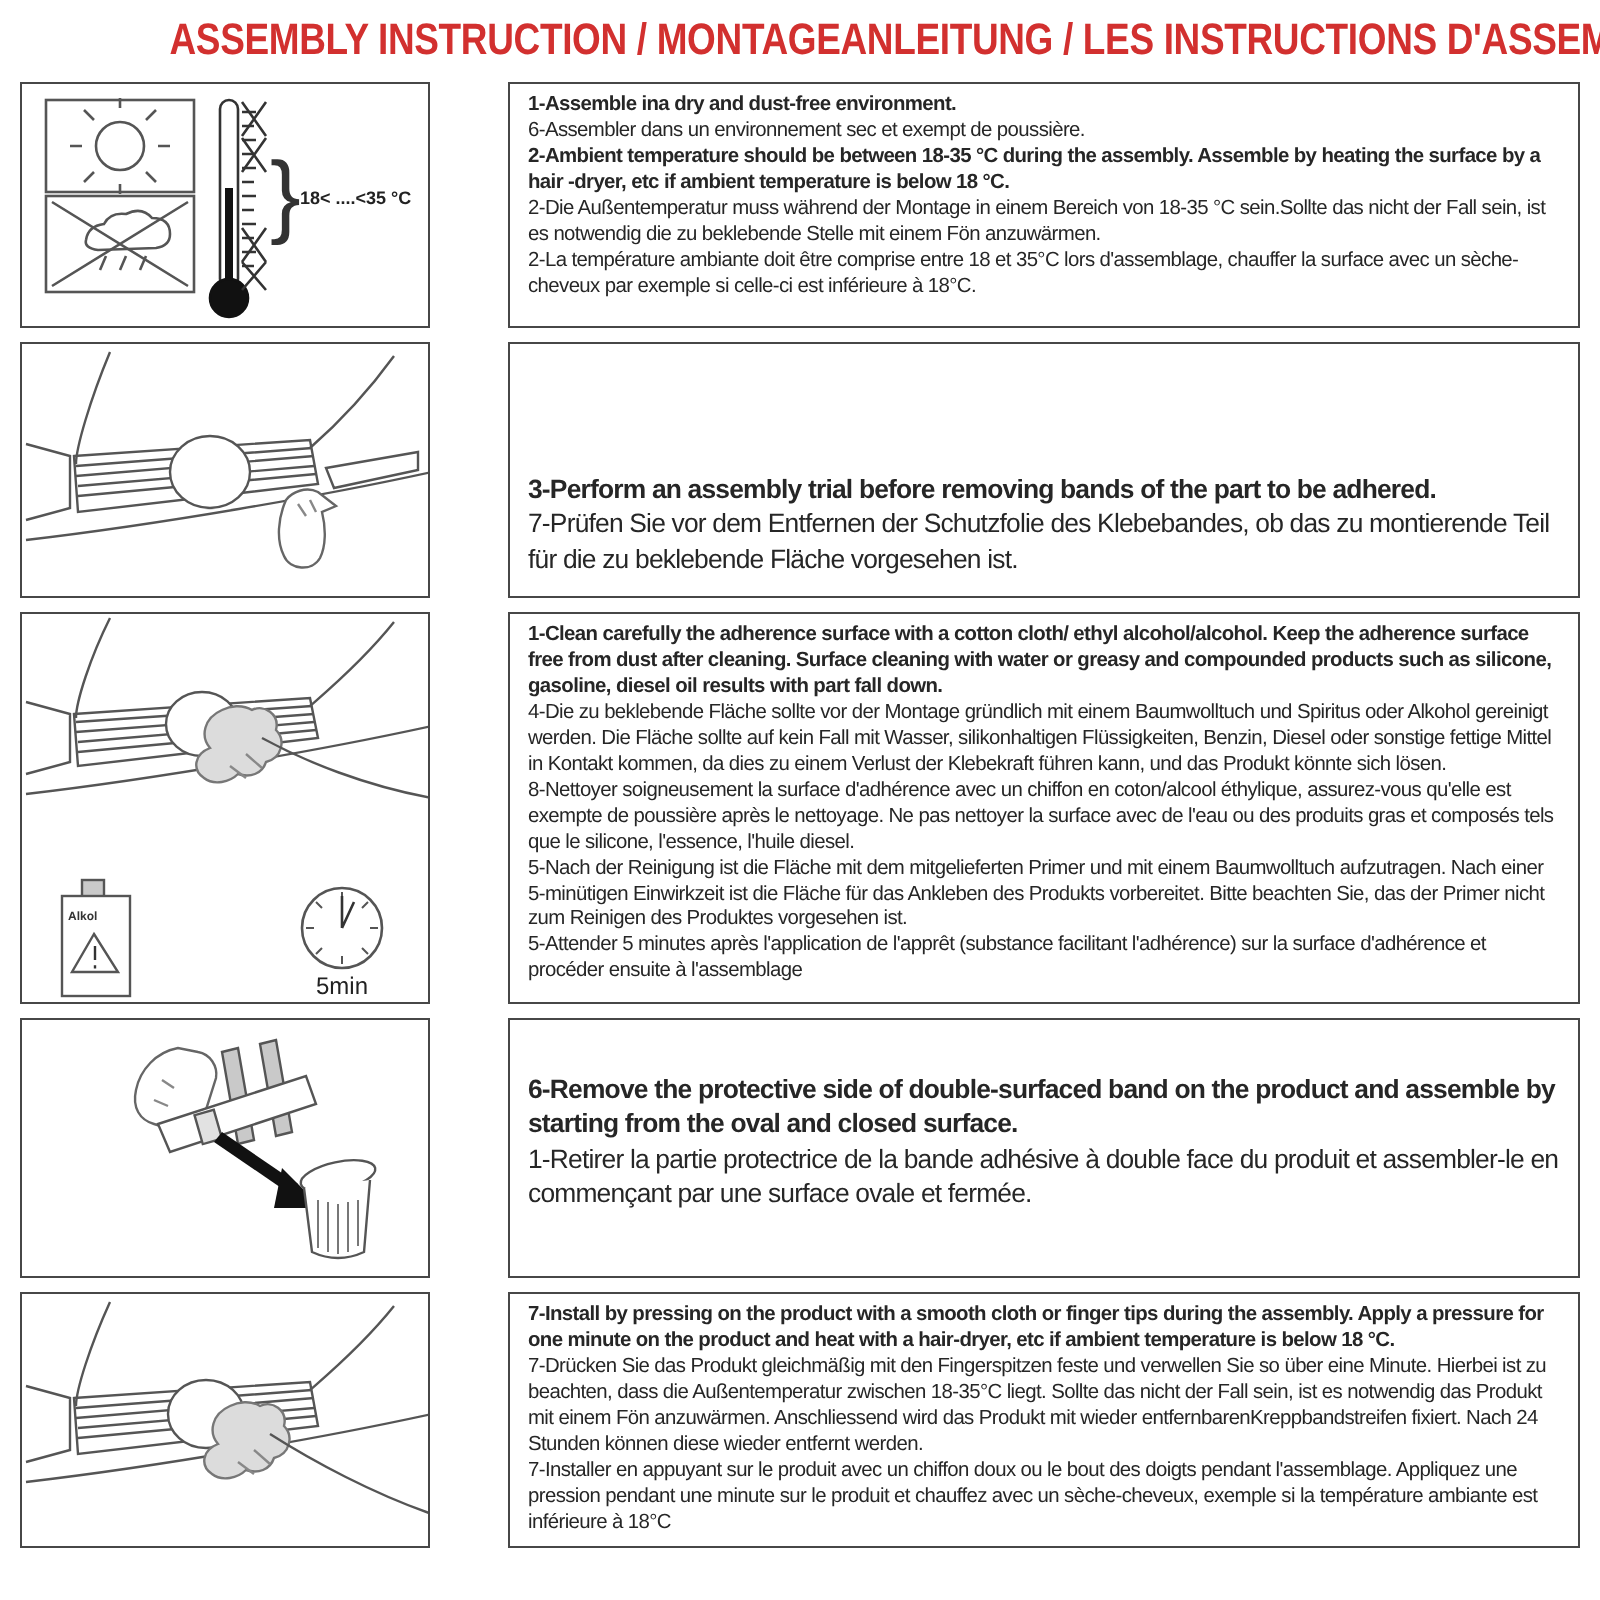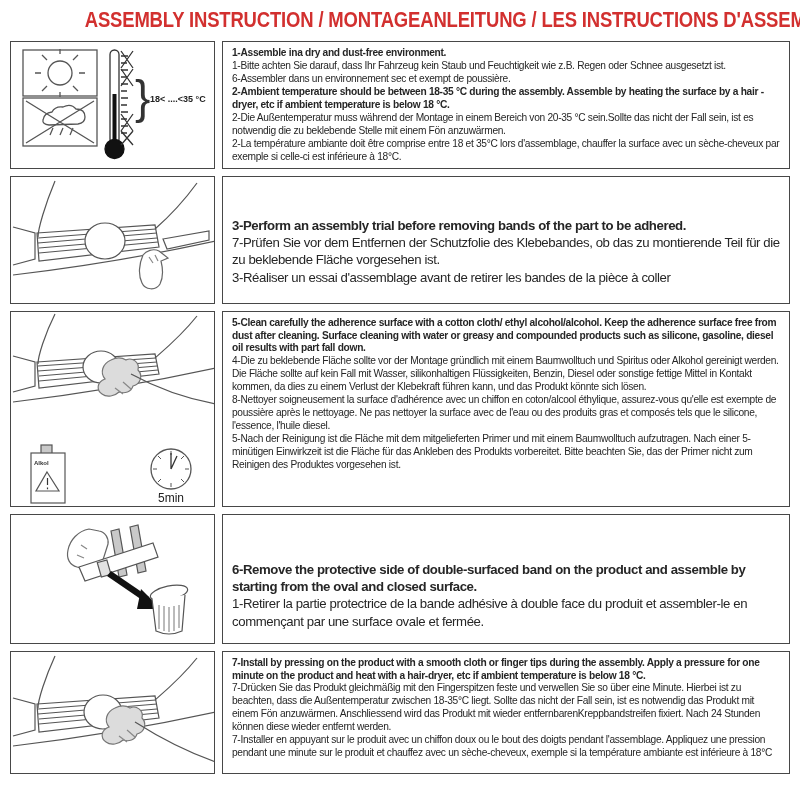--- a/index.html
+++ b/index.html
@@ -3,28 +3,28 @@
 <meta charset="utf-8">
 <style>
   html,body{margin:0;padding:0;background:#fff;}
   body{width:800px;height:800px;font-family:"Liberation Sans",sans-serif;color:#262626;overflow:hidden;}
   .page{padding:5px 10px 0 10px;}
   .title{color:#d2302f;font-weight:bold;font-size:22px;white-space:nowrap;text-align:center;margin:2px 0 8px 0;}
   .title span{display:inline-block;transform:scaleX(0.84);transform-origin:center;letter-spacing:-0.2px;}
   .row{display:flex;gap:7px;margin-bottom:7px;}
   .cell{border:1.5px solid #474747;background:#fff;box-sizing:border-box;}
   .icon-cell{width:205px;flex:none;overflow:hidden;}
-  .text-cell{flex:1;padding:5px 9px 4px 9px;overflow:hidden;}
+  .text-cell{flex:1;padding:5px 9px 4px 9px;overflow:hidden;margin-left:32px;}
   .small-text{font-size:10.2px;line-height:1.27;letter-spacing:-0.3px;}
   .big-text{font-size:13.2px;line-height:1.32;letter-spacing:-0.4px;}
   .text-cell p{margin:0;}
   .b{font-weight:bold;}
   .gap-before{margin-top:7px;}
-  .pad-top-lg{padding-top:40px;}
-  .pad-top-md{padding-top:46px;}
+  .pad-top-lg{padding-top:64px;}
+  .pad-top-md{padding-top:26px;}
   svg{display:block;}
 </style>
 </head>
 <body>
 
 <div class="page">
 
   <div class="title"><span>ASSEMBLY INSTRUCTION / MONTAGEANLEITUNG / LES INSTRUCTIONS D'ASSEMBLAGE</span></div>
 
   <div class="row">
@@ -49,24 +49,23 @@
             <path d="M110,14 h7 M110,21 h6 M110,28 h7 M110,35 h6 M110,42 h7 M110,49 h6 M110,56 h7 M110,63 h6 M110,70 h7 M110,77 h6 M110,84 h7 M110,91 h6"></path>
             <path d="M110,9 l12,17 M122,9 l-12,17 M110,27 l12,17 M122,27 l-12,17 M110,72 l12,17 M122,72 l-12,17 M110,89 l12,14 M122,89 l-12,14"></path>
           </g>
         </g>
         <text x="124" y="71" font-size="46" fill="#333">}</text>
         <text x="139" y="60" font-size="9" font-weight="bold" fill="#222">18&lt; ....&lt;35 °C</text>
       </svg>
     </div>
     <div class="cell text-cell small-text">
       <p class="b">1-Assemble ina dry and dust-free environment.</p>
-      <p>1-Bitte achten Sie darauf, dass Ihr Fahrzeug kein Staub und Feuchtigkeit wie z.B. Regen oder Schnee ausgesetzt ist.</p>
       <p>6-Assembler dans un environnement sec et exempt de poussière.</p>
       <p class="b gap-before">2-Ambient temperature should be between 18-35 °C  during the assembly. Assemble by heating the surface by a hair -dryer, etc if ambient temperature is below 18 °C.</p>
-      <p>2-Die Außentemperatur muss während der Montage in einem Bereich von 20-35 °C  sein.Sollte das nicht der Fall sein, ist es notwendig die zu beklebende Stelle mit einem Fön anzuwärmen.</p>
+      <p>2-Die Außentemperatur muss während der Montage in einem Bereich von 18-35 °C  sein.Sollte das nicht der Fall sein, ist es notwendig die zu beklebende Stelle mit einem Fön anzuwärmen.</p>
       <p>2-La température ambiante doit être comprise entre 18 et 35°C lors d'assemblage, chauffer la surface avec un sèche-cheveux par exemple si celle-ci est inférieure à 18°C.</p>
     </div>
   </div>
 
   <div class="row">
     <div class="cell icon-cell">
       <svg width="205" height="126" viewBox="0 0 205 126">
         <g stroke="#555" fill="none" stroke-width="1.2">
           <path d="M44,4 C34,28 27,52 27,60"></path>
           <path d="M186,6 C170,28 152,45 144,52"></path>
@@ -79,21 +78,20 @@
           <g>
             <path d="M132,78 c-4,9 -5,20 -1,28 c3,7 14,8 18,1 c3,-6 3,-15 1,-23 l7,-3 l-9,-7 c-6,-3 -13,0 -16,4 z" fill="#fff" stroke="#666"></path>
             <path d="M138,80 l4,6 M144,78 l3,6" stroke="#888"></path>
           </g>
         </g>
       </svg>
     </div>
     <div class="cell text-cell big-text pad-top-lg">
       <p class="b">3-Perform an assembly trial before removing bands of the part to be adhered.</p>
       <p>7-Prüfen Sie vor dem Entfernen der Schutzfolie des Klebebandes, ob das zu montierende Teil für die zu beklebende Fläche vorgesehen ist.</p>
-      <p>3-Réaliser un essai d'assemblage avant de retirer les bandes de la pièce à coller</p>
     </div>
   </div>
 
   <div class="row">
     <div class="cell icon-cell">
       <svg width="205" height="194" viewBox="0 0 205 194">
         <g stroke="#555" fill="none" stroke-width="1.2">
           <path d="M44,2 C34,22 27,44 27,52"></path>
           <path d="M186,4 C170,24 152,39 144,46"></path>
           <path d="M2,44 L24,50 L24,74 L2,80"></path>
@@ -116,24 +114,25 @@
         <text x="23" y="153" font-size="6" font-weight="bold" fill="#333">Alkol</text>
         <g stroke="#555" fill="none" stroke-width="1.3">
           <circle cx="160" cy="157" r="20" fill="#fff"></circle>
           <path d="M160,139 v4 M160,171 v4 M142,157 h4 M174,157 h4 M147,144 l3,3 M170,167 l3,3 M173,144 l-3,3 M150,167 l-3,3" stroke-width="1"></path>
           <path d="M160,157 L160,141 M160,157 L166,144" stroke="#333"></path>
         </g>
         <text x="147" y="190" font-size="12" fill="#222">5min</text>
       </svg>
     </div>
     <div class="cell text-cell small-text">
-      <p class="b">5-Clean carefully the adherence surface with a cotton cloth/ ethyl alcohol/alcohol. Keep the adherence surface free from dust after cleaning. Surface cleaning with water or greasy and compounded products such as silicone, gasoline, diesel oil results with part fall down.</p>
+      <p class="b">1-Clean carefully the adherence surface with a cotton cloth/ ethyl alcohol/alcohol. Keep the adherence surface free from dust after cleaning. Surface cleaning with water or greasy and compounded products such as silicone, gasoline, diesel oil results with part fall down.</p>
       <p>4-Die zu beklebende Fläche sollte vor der Montage gründlich mit einem Baumwolltuch und Spiritus oder Alkohol gereinigt werden. Die Fläche sollte auf kein Fall mit Wasser, silikonhaltigen Flüssigkeiten, Benzin, Diesel oder sonstige fettige Mittel in Kontakt kommen, da dies zu einem Verlust der Klebekraft führen kann, und das Produkt könnte sich lösen.</p>
       <p>8-Nettoyer soigneusement la surface d'adhérence avec un chiffon en coton/alcool éthylique, assurez-vous qu'elle est exempte de poussière après le nettoyage. Ne pas nettoyer la surface avec de l'eau ou des produits gras et composés tels que le silicone, l'essence, l'huile diesel.</p>
       <p>5-Nach der Reinigung ist die Fläche mit dem mitgelieferten Primer und mit einem Baumwolltuch aufzutragen. Nach einer 5-minütigen Einwirkzeit ist die Fläche für das Ankleben des Produkts vorbereitet. Bitte beachten Sie, das der Primer nicht zum Reinigen des Produktes vorgesehen ist.</p>
+      <p>5-Attender 5 minutes après l'application de l'apprêt (substance facilitant l'adhérence) sur la surface d'adhérence et procéder ensuite à l'assemblage</p>
     </div>
   </div>
 
   <div class="row">
     <div class="cell icon-cell">
       <svg width="205" height="128" viewBox="0 0 205 128">
         <g stroke="#555" fill="none" stroke-width="1.2">
           <g>
             <path d="M78,14 c-11,2 -19,11 -21,21 c-2,9 2,15 9,17 l13,4 c6,1 10,-2 12,-8 l6,-19 c1,-6 -3,-12 -9,-13 z" fill="#fff" stroke="#666"></path>
             <path d="M70,30 l6,4 M66,40 l7,3" stroke="#888"></path>

